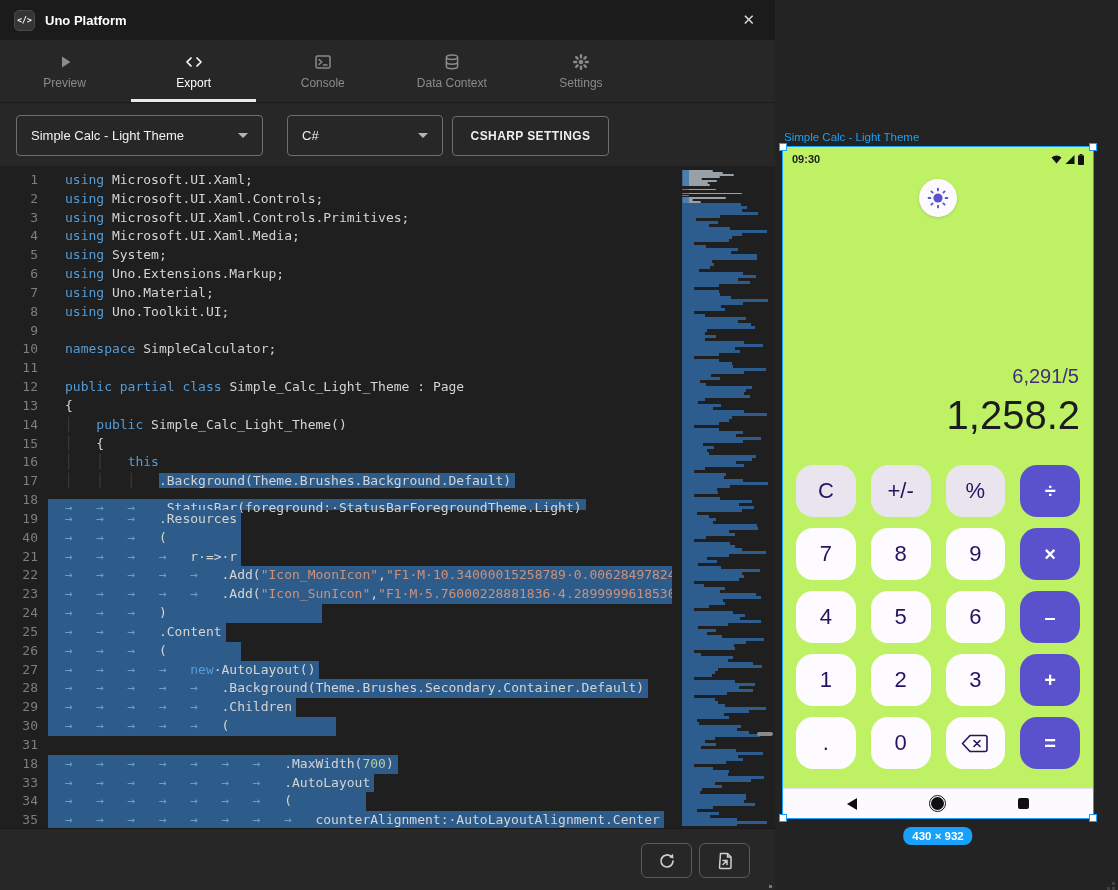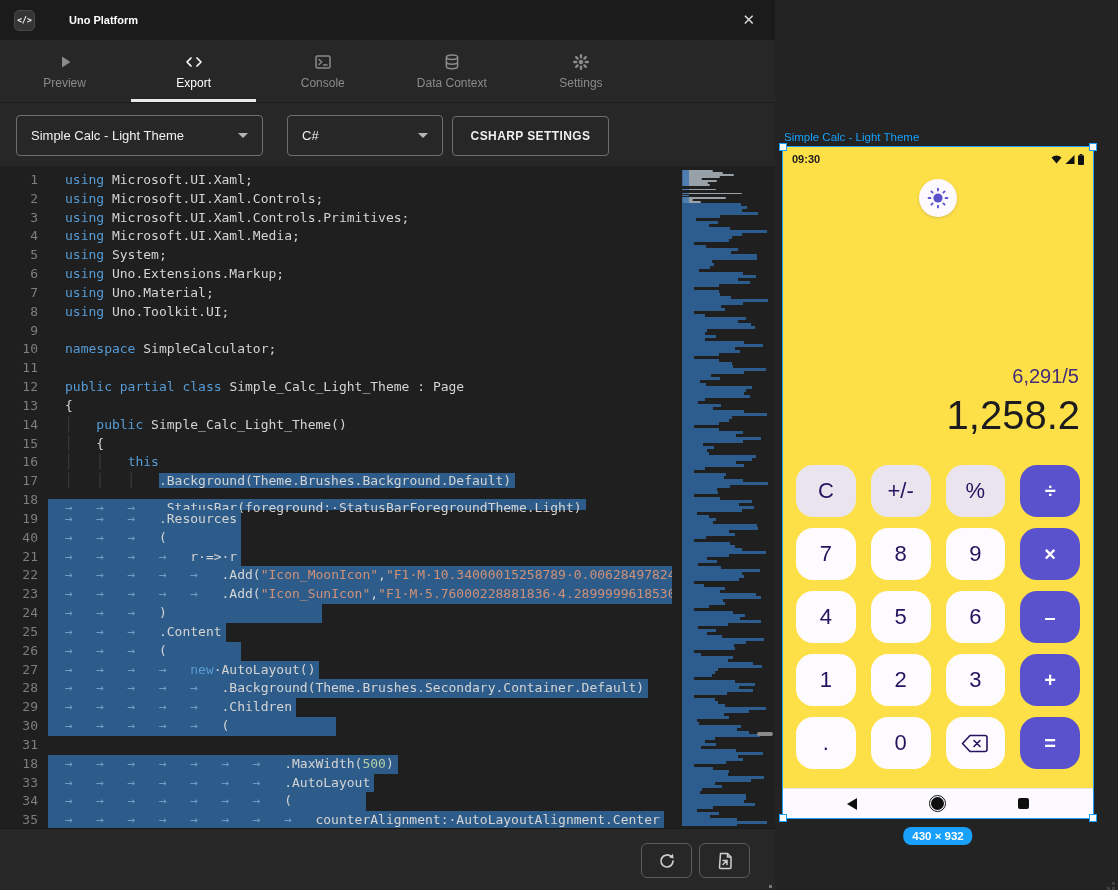--- a/index.html
+++ b/index.html
@@ -5,21 +5,21 @@
   * { margin:0; padding:0; box-sizing:border-box; }
   body { background:#1a1a1a; font-family:"Liberation Sans", sans-serif; }
   .app { position:relative; width:1118px; height:890px; overflow:hidden; background:#232323; display:flex; }
 
   
   .panel { position:relative; width:775px; height:890px; background:#272727; flex:none; }
   .titlebar { height:40px; background:#1b1b1b; display:flex; align-items:center; padding:0 14px; }
   .logo { width:21px; height:21px; background:#353535; border:1px solid #4a4a4a; border-radius:5px;
           color:#fff; font-family:"DejaVu Sans Mono", monospace; font-size:8px; font-weight:bold;
           display:flex; align-items:center; justify-content:center; margin-right:10px; }
-  .title { color:#fff; font-size:11px; font-weight:bold;margin-left:24px; }
+  .title { color:#fff; font-size:13px; font-weight:bold; }
   .close { margin-left:auto; color:#d8d8d8; font-size:15px; cursor:pointer; padding:2px 6px; }
 
   .tabbar { height:63px; display:flex; border-bottom:1px solid #1c1c1c; }
   .tab { width:129.1px; display:flex; flex-direction:column; align-items:center; justify-content:center;
          gap:5px; color:#8b8b8b; font-size:12px; position:relative; cursor:pointer; }
   .tab svg { display:block; }
   .tab.active { color:#fff; }
   .tab.active::after { content:""; position:absolute; left:2px; right:2px; bottom:0; height:3px; background:#e9e9e9; }
 
   .controls { display:flex; align-items:center; padding:12px 0 10px 16px; }
@@ -53,21 +53,21 @@
   .footer { position:relative; height:65px; background:#272727; border-top:1px solid #191919; }
   .fbtn { position:absolute; bottom:15px; width:51px; height:35px; border:1px solid #5c5c5c; border-radius:6px;
           background:transparent; display:flex; align-items:center; justify-content:center; cursor:pointer; }
   .fbtn.refresh { right:83px; } .fbtn.filexp { right:25px; }
   .grip { position:absolute; right:3px; bottom:5px; width:3px; height:3px; background:#777;
           box-shadow:-10px 10px #777, -5px 10px #777, 0 10px #777, -5px 5px #777, 0 5px #777, 0 0 #777; }
 
   
   .canvas { position:relative; width:343px; height:890px; background:#232323; }
   .frame-label { position:absolute; left:9px; top:131px; color:#18a0fb; font-size:11.5px; cursor:default; }
-  .phone { position:absolute; left:8px; top:147px; width:310px; height:671px; background:#fde047;
+  .phone { position:absolute; left:8px; top:147px; width:310px; height:671px; background:#bef264;
            outline:1.5px solid #18a0fb; }
   .handle { position:absolute; width:8px; height:8px; background:#fff; border:1px solid #18a0fb; z-index:3; }
   .size-badge { position:absolute; left:163px; top:827px; transform:translateX(-50%); background:#18a0fb;
            color:#fff; font-size:11.5px; font-weight:bold; padding:3px 9px; border-radius:8px; white-space:nowrap; }
   .cgrip { position:absolute; right:3px; bottom:5px; width:3px; height:3px; background:#3f3f3f;
           box-shadow:-10px 10px #3f3f3f, -5px 10px #3f3f3f, 0 10px #3f3f3f, -5px 5px #3f3f3f, 0 5px #3f3f3f; }
 
   .statusbar { height:22px; display:flex; align-items:center; justify-content:space-between; padding:2px 9px 0; }
   .stime { font-size:11px; font-weight:bold; color:#1c1b1f; }
   .sicons { display:flex; align-items:center; gap:3px; }
@@ -188,21 +188,21 @@
           <div class="cl"><span class="ln">22</span><span class="lc selfull" style="padding-right: 4px;"><span class="arr">→   →   →   →   →   </span><span class="tk-p">.Add(</span><span class="tk-s">"Icon_MoonIcon"</span><span class="tk-p">,</span><span class="tk-s">"F1·M·10.34000015258789·0.006284978240</span></span></div>
           <div class="cl"><span class="ln">23</span><span class="lc selfull" style="padding-right: 4px;"><span class="arr">→   →   →   →   →   </span><span class="tk-p">.Add(</span><span class="tk-s">"Icon_SunIcon"</span><span class="tk-p">,</span><span class="tk-s">"F1·M·5.76000228881836·4.2899999618530</span></span></div>
           <div class="cl"><span class="ln">24</span><span class="lc selfull" style="padding-right: 155px;"><span class="arr">→   →   →   </span><span class="tk-p">)</span></span></div>
           <div class="cl"><span class="ln">25</span><span class="lc selfull" style="padding-right: 4px;"><span class="arr">→   →   →   </span><span class="tk-p">.Content</span></span></div>
           <div class="cl"><span class="ln">26</span><span class="lc selfull" style="padding-right: 74px;"><span class="arr">→   →   →   </span><span class="tk-p">(</span></span></div>
           <div class="cl"><span class="ln">27</span><span class="lc selfull" style="padding-right: 4px;"><span class="arr">→   →   →   →   </span><span class="tk-k">new</span><span class="tk-p">·AutoLayout()</span></span></div>
           <div class="cl"><span class="ln">28</span><span class="lc selfull" style="padding-right: 4px;"><span class="arr">→   →   →   →   →   </span><span class="tk-p">.Background(Theme.Brushes.Secondary.Container.Default)</span></span></div>
           <div class="cl"><span class="ln">29</span><span class="lc selfull" style="padding-right: 4px;"><span class="arr">→   →   →   →   →   </span><span class="tk-p">.Children</span></span></div>
           <div class="cl"><span class="ln">30</span><span class="lc selfull" style="padding-right: 107px;"><span class="arr">→   →   →   →   →   </span><span class="tk-p">(</span></span></div>
           <div class="cl"><span class="ln">31</span></div>
-          <div class="cl"><span class="ln">18</span><span class="lc selfull" style="padding-right: 4px;"><span class="arr">→   →   →   →   →   →   →   </span><span class="tk-p">.MaxWidth(</span><span class="tk-n">500</span><span class="tk-p">)</span></span></div>
+          <div class="cl"><span class="ln">18</span><span class="lc selfull" style="padding-right: 4px;"><span class="arr">→   →   →   →   →   →   →   </span><span class="tk-p">.MaxWidth(</span><span class="tk-n">700</span><span class="tk-p">)</span></span></div>
           <div class="cl"><span class="ln">33</span><span class="lc selfull" style="padding-right: 4px;"><span class="arr">→   →   →   →   →   →   →   </span><span class="tk-p">.AutoLayout</span></span></div>
           <div class="cl"><span class="ln">34</span><span class="lc selfull" style="padding-right: 74px;"><span class="arr">→   →   →   →   →   →   →   </span><span class="tk-p">(</span></span></div>
           <div class="cl"><span class="ln">35</span><span class="lc selfull" style="padding-right: 4px;"><span class="arr">→   →   →   →   →   →   →   →   </span><span class="tk-p">counterAlignment:·AutoLayoutAlignment.Center</span></span></div>
         </div>
       <div class="minimap">
           <div class="mm-line" style="top: 3px; width: 31.2px;"></div>
           <div class="mm-line" style="top: 5.07px; width: 40.65px;"></div>
           <div class="mm-line" style="top: 7.14px; width: 52.2px;"></div>
           <div class="mm-line" style="top: 9.21px; width: 37.5px;"></div>
           <div class="mm-line" style="top: 11.28px; width: 19.65px;"></div>

